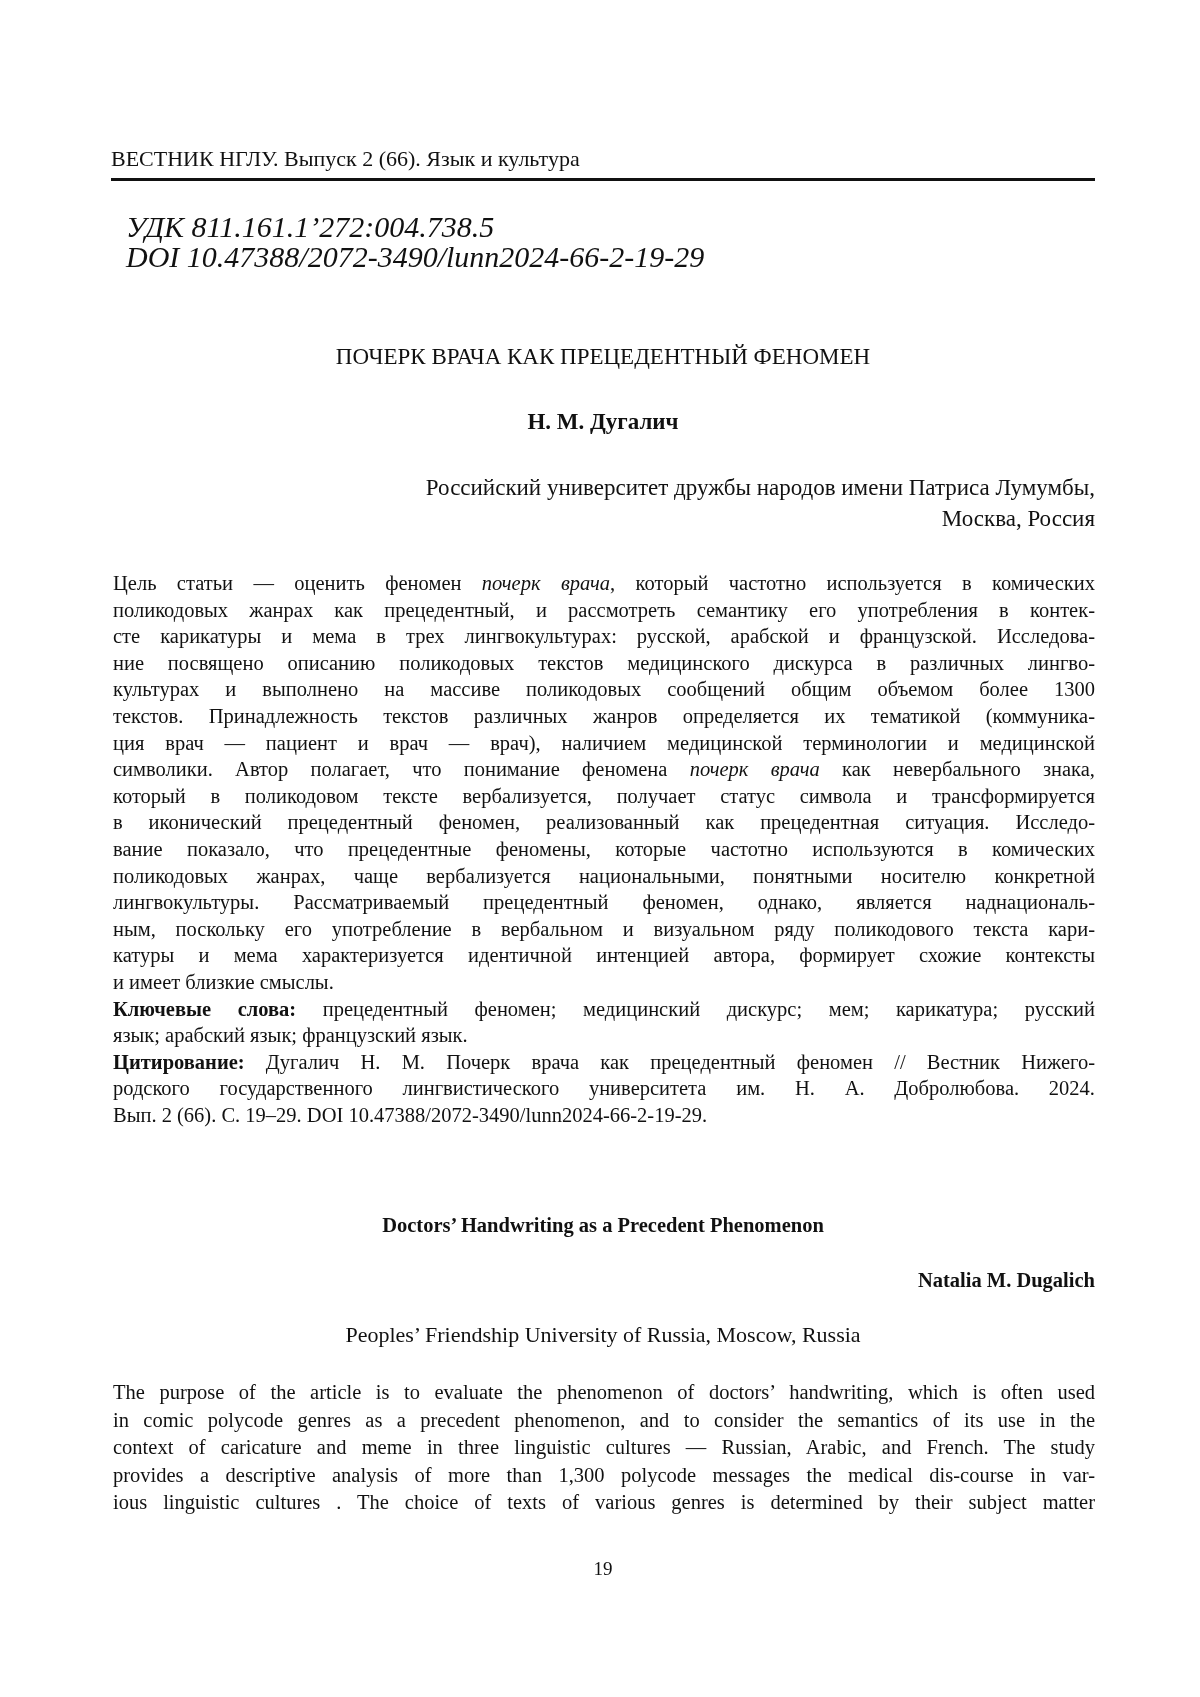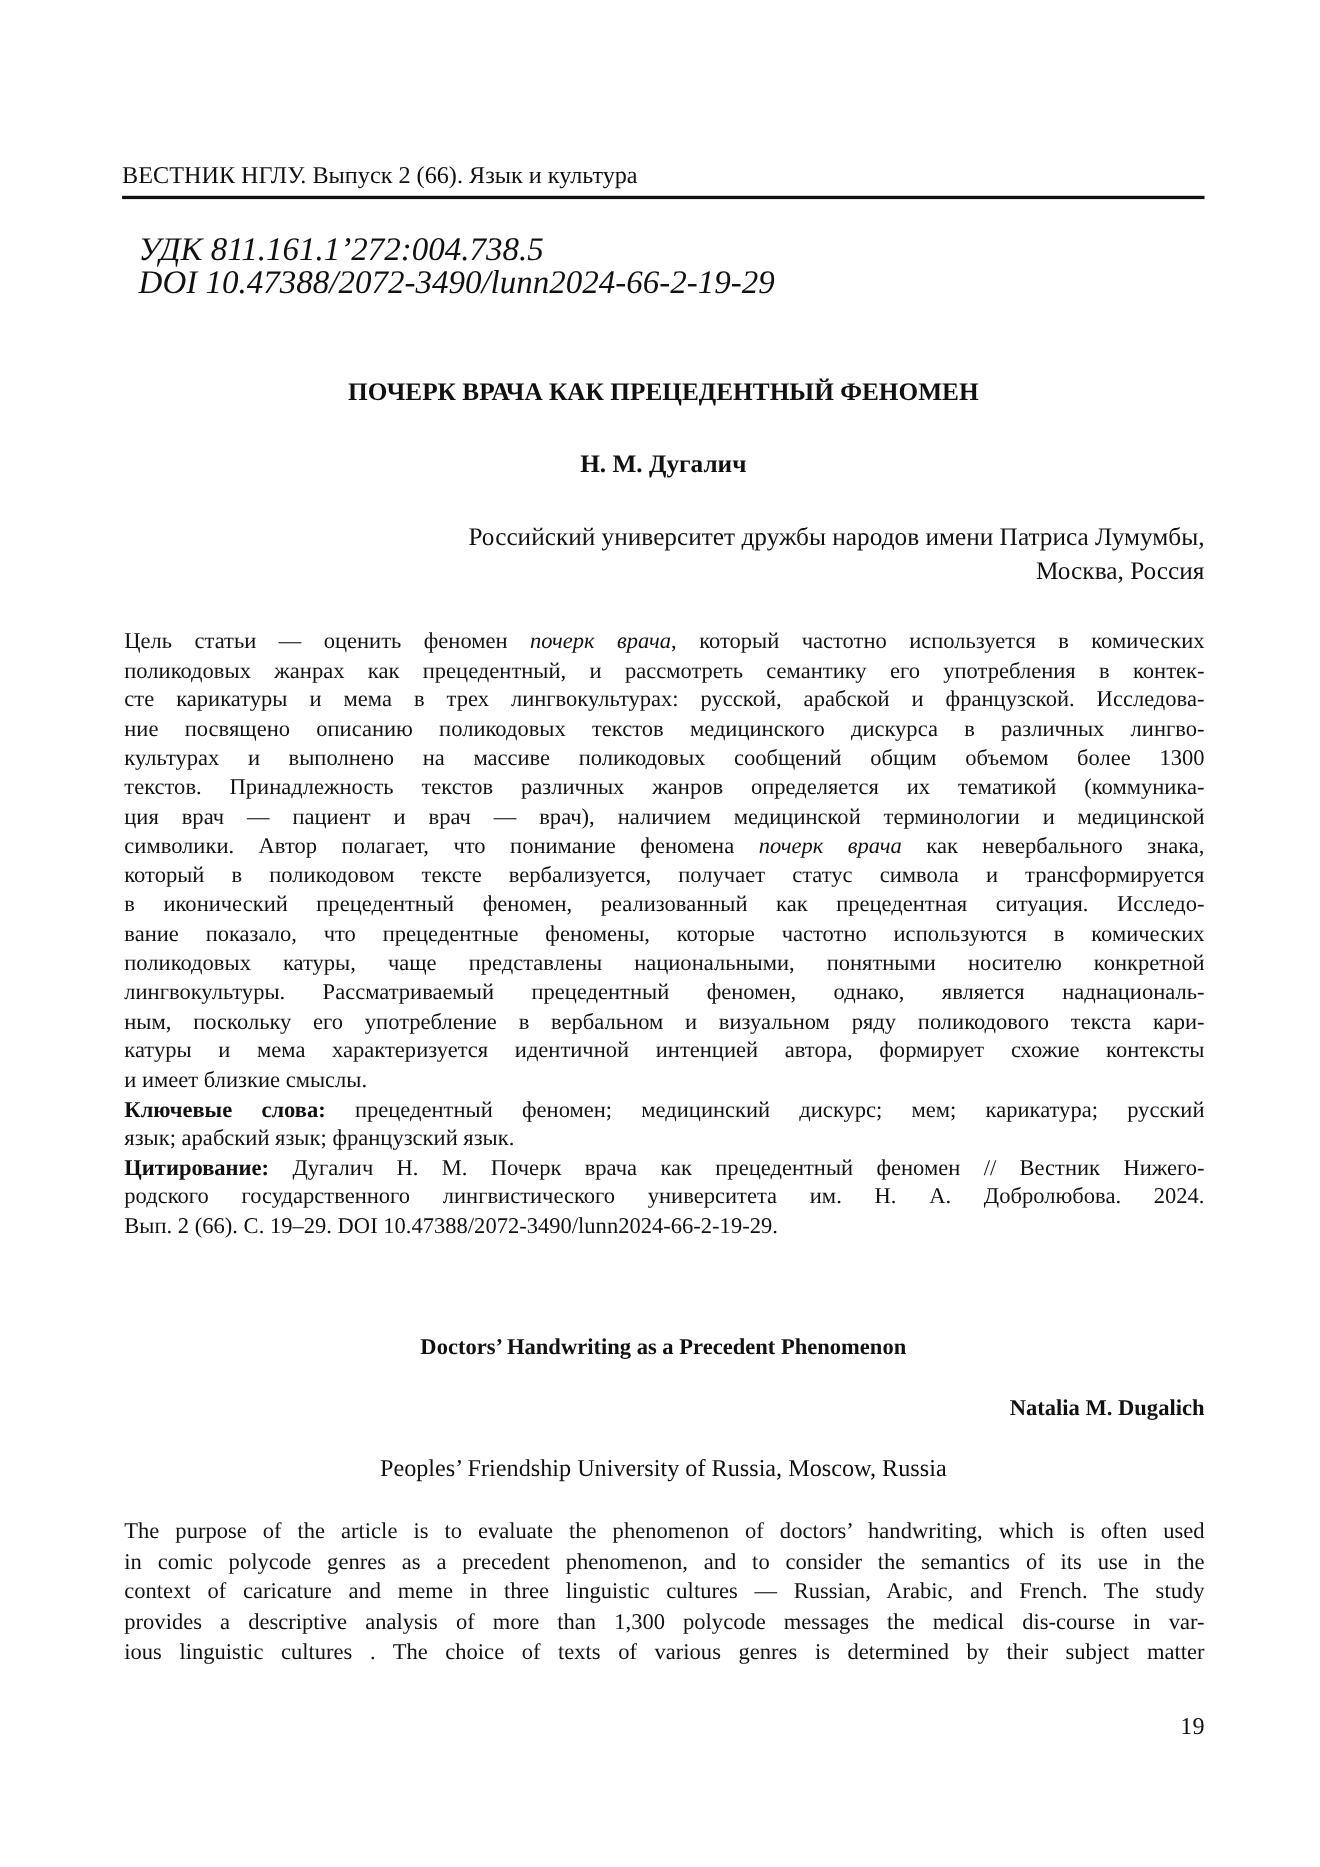--- a/index.html
+++ b/index.html
@@ -14,21 +14,21 @@
   }
   .head-rule {
     position: absolute; top: 178px; left: 111px; width: 984px; height: 3px; background: #111;
   }
   .meta {
     position: absolute; left: 114px; top: 212px; font-style: italic;
     font-size: 30px; line-height: 30px; margin-left: 12px;
   }
   .title {
     position: absolute; top: 343px; left: 111px; width: 984px; text-align: center;
-    font-weight: bold; font-size: 23px; line-height: 28px;
+    font-weight: normal; font-size: 23px; line-height: 28px;
   }
   .author {
     position: absolute; top: 408px; left: 111px; width: 984px; text-align: center;
     font-weight: bold; font-size: 23px; line-height: 28px;
   }
   .affil {
     position: absolute; top: 472px; left: 111px; width: 984px; text-align: right;
     font-size: 23px; line-height: 31px;
   }
   .abstract {
@@ -48,22 +48,22 @@
   }
   .en-affil {
     position: absolute; top: 1322px; left: 111px; width: 984px; text-align: center;
     font-size: 22px; line-height: 26px;
   }
   .en-abstract {
     position: absolute; left: 113px; top: 1379px; width: 982px;
     font-size: 20.5px; line-height: 27.6px; text-align: justify;
   }
   .page-num {
-    position: absolute; top: 1556px; left: 111px; width: 984px; text-align: right;
-    font-size: 22px; line-height: 26px;
+    position: absolute; top: 1556px; left: 111px; width: 984px; text-align: center;
+    font-size: 19px; line-height: 26px;
   }
   .line { display: block; text-align: justify; text-align-last: justify; }
   .line.last { text-align-last: left; }
 </style>
 </head>
 <body>
 
 <div class="page">
 
   <div class="running-head">ВЕСТНИК НГЛУ. Выпуск 2 (66). Язык и культура</div>
@@ -87,21 +87,21 @@
         <div class="line"><span>поликодовых жанрах как прецедентный, и рассмотреть семантику его употребления в контек-</span></div>
         <div class="line"><span>сте карикатуры и мема в трех лингвокультурах: русской, арабской и французской. Исследова-</span></div>
         <div class="line"><span>ние посвящено описанию поликодовых текстов медицинского дискурса в различных лингво-</span></div>
         <div class="line"><span>культурах и выполнено на массиве поликодовых сообщений общим объемом более 1300</span></div>
         <div class="line"><span>текстов. Принадлежность текстов различных жанров определяется их тематикой (коммуника-</span></div>
         <div class="line"><span>ция врач — пациент и врач — врач), наличием медицинской терминологии и медицинской</span></div>
         <div class="line"><span>символики. Автор полагает, что понимание феномена </span><em>почерк врача</em><span> как невербального знака,</span></div>
         <div class="line"><span>который в поликодовом тексте вербализуется, получает статус символа и трансформируется</span></div>
         <div class="line"><span>в иконический прецедентный феномен, реализованный как прецедентная ситуация. Исследо-</span></div>
         <div class="line"><span>вание показало, что прецедентные феномены, которые частотно используются в комических</span></div>
-        <div class="line"><span>поликодовых катуры, чаще представлены национальными, понятными носителю конкретной</span></div>
+        <div class="line"><span>поликодовых жанрах, чаще вербализуется национальными, понятными носителю конкретной</span></div>
         <div class="line"><span>лингвокультуры. Рассматриваемый прецедентный феномен, однако, является наднациональ-</span></div>
         <div class="line"><span>ным, поскольку его употребление в вербальном и визуальном ряду поликодового текста кари-</span></div>
         <div class="line"><span>катуры и мема характеризуется идентичной интенцией автора, формирует схожие контексты</span></div>
         <div class="line last"><span>и имеет близкие смыслы.</span></div>
       </div>
     <div class="line"><span class="lbl">Ключевые слова:</span><span> прецедентный феномен; медицинский дискурс; мем; карикатура; русский</span></div>
     <div class="line last">язык; арабский язык; французский язык.</div>
     <div class="line"><span class="lbl">Цитирование:</span><span> Дугалич Н. М. Почерк врача как прецедентный феномен // Вестник Нижего-</span></div>
     <div class="line">родского государственного лингвистического университета им. Н. А. Добролюбова. 2024.</div>
     <div class="line last">Вып. 2 (66). С. 19–29. DOI 10.47388/2072-3490/lunn2024-66-2-19-29.</div>

